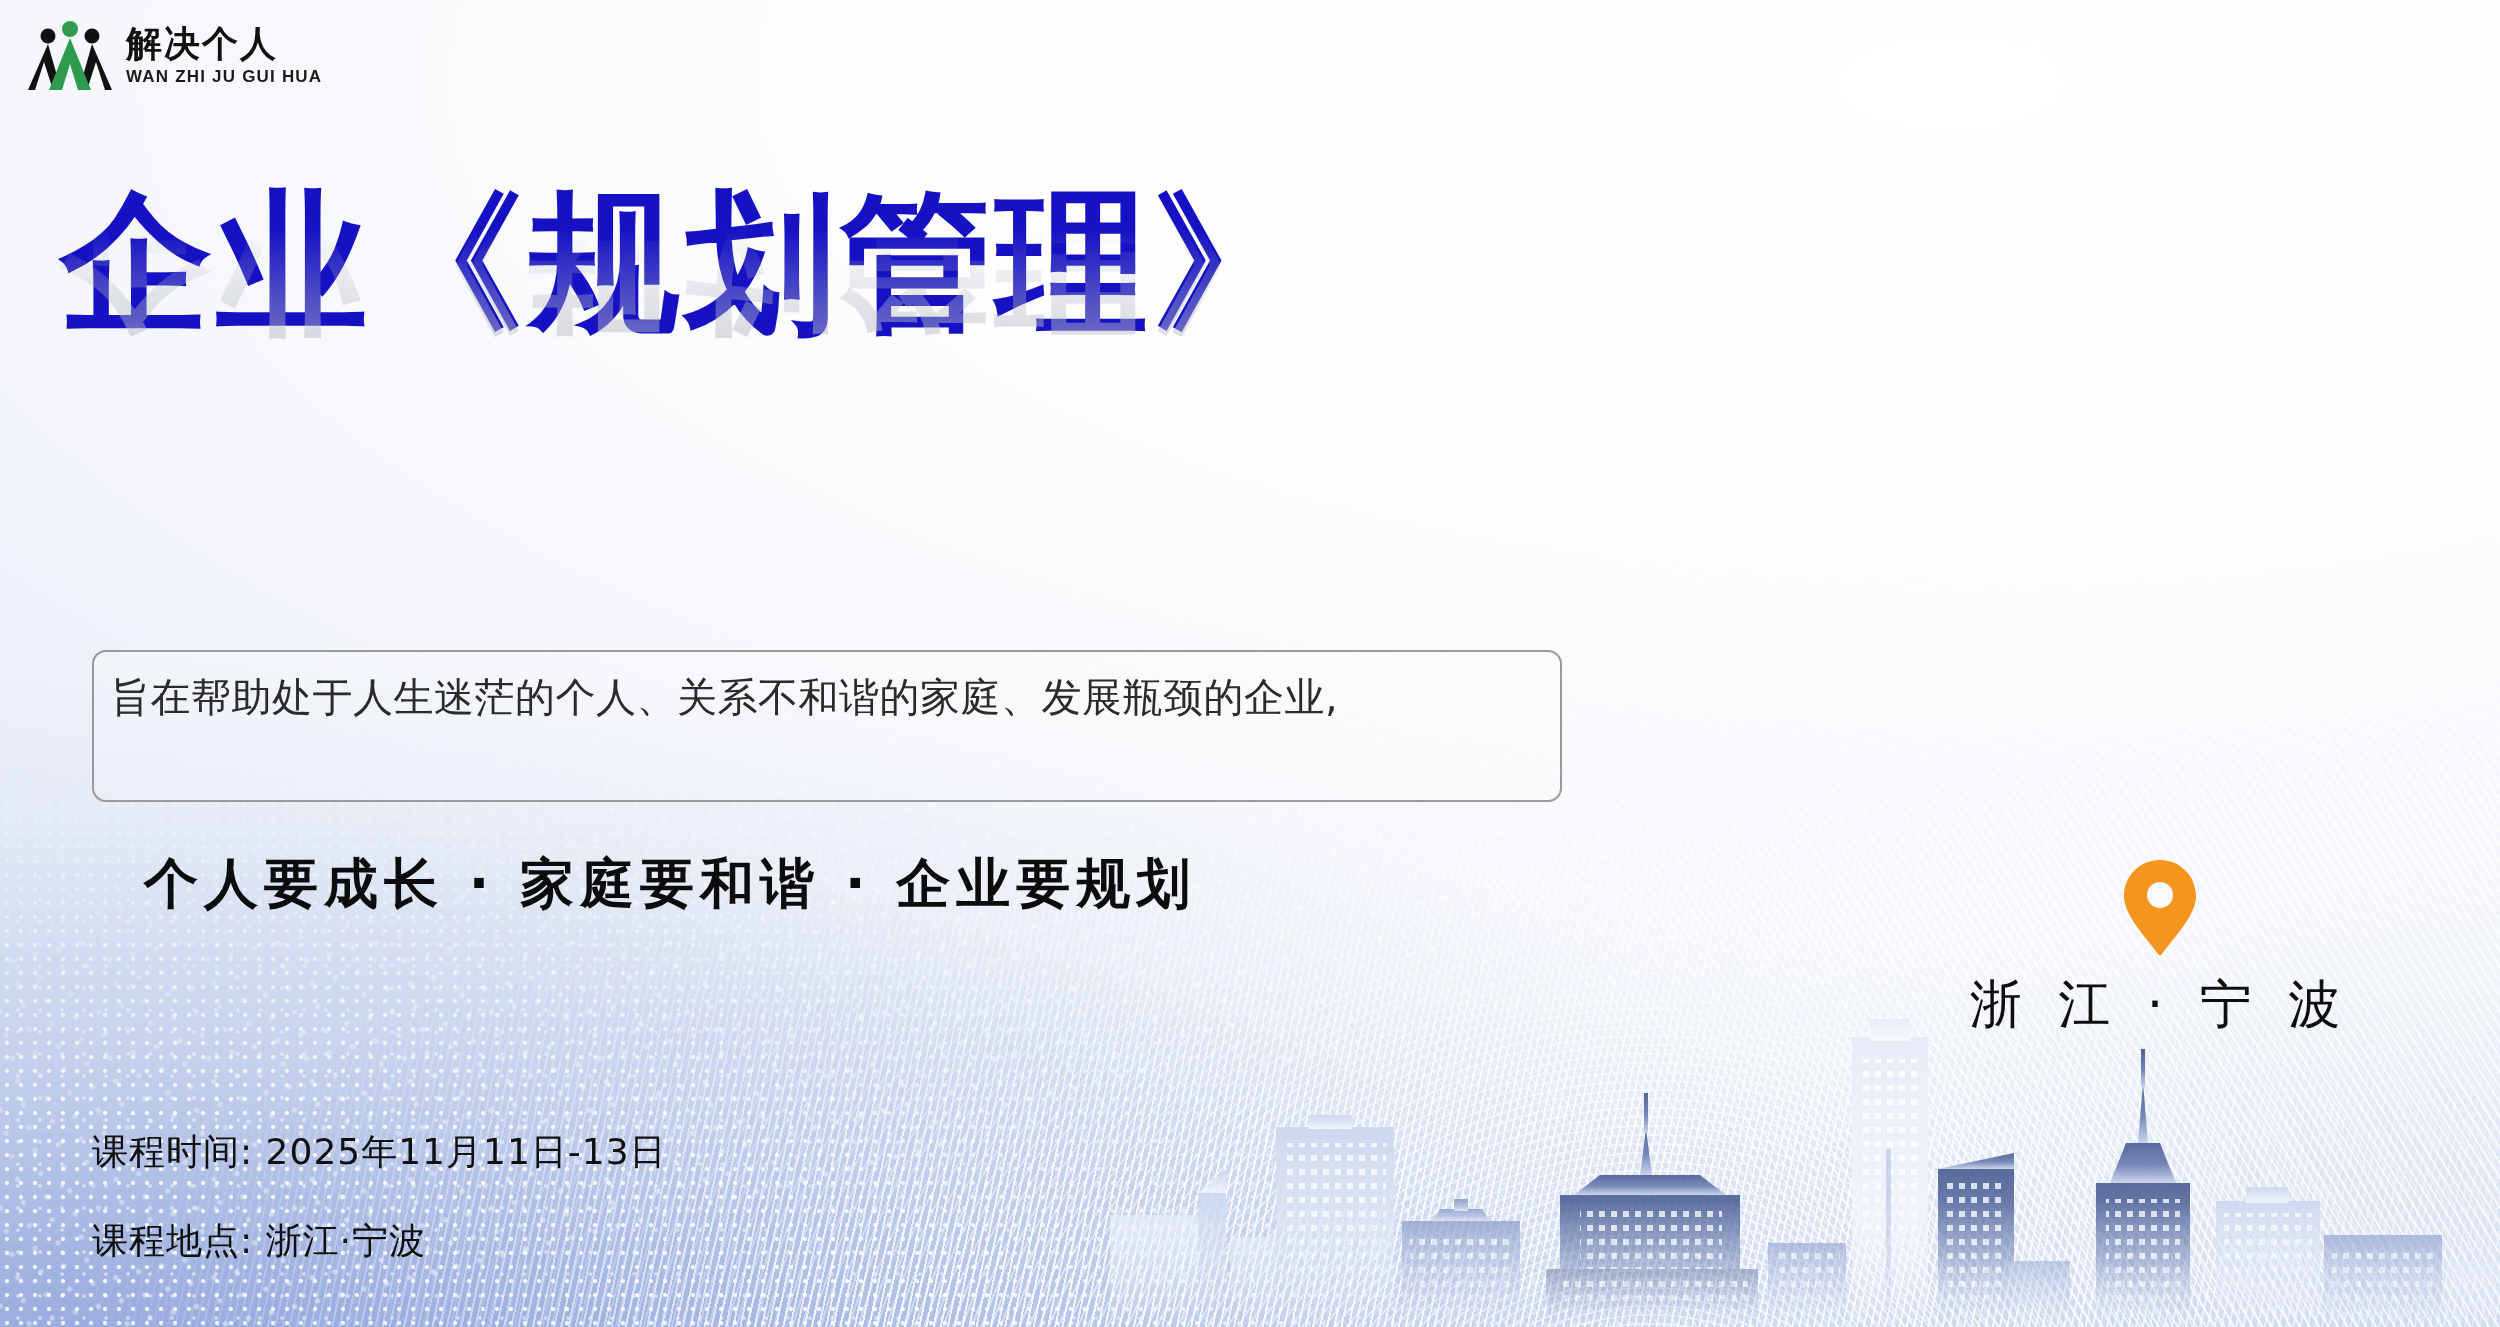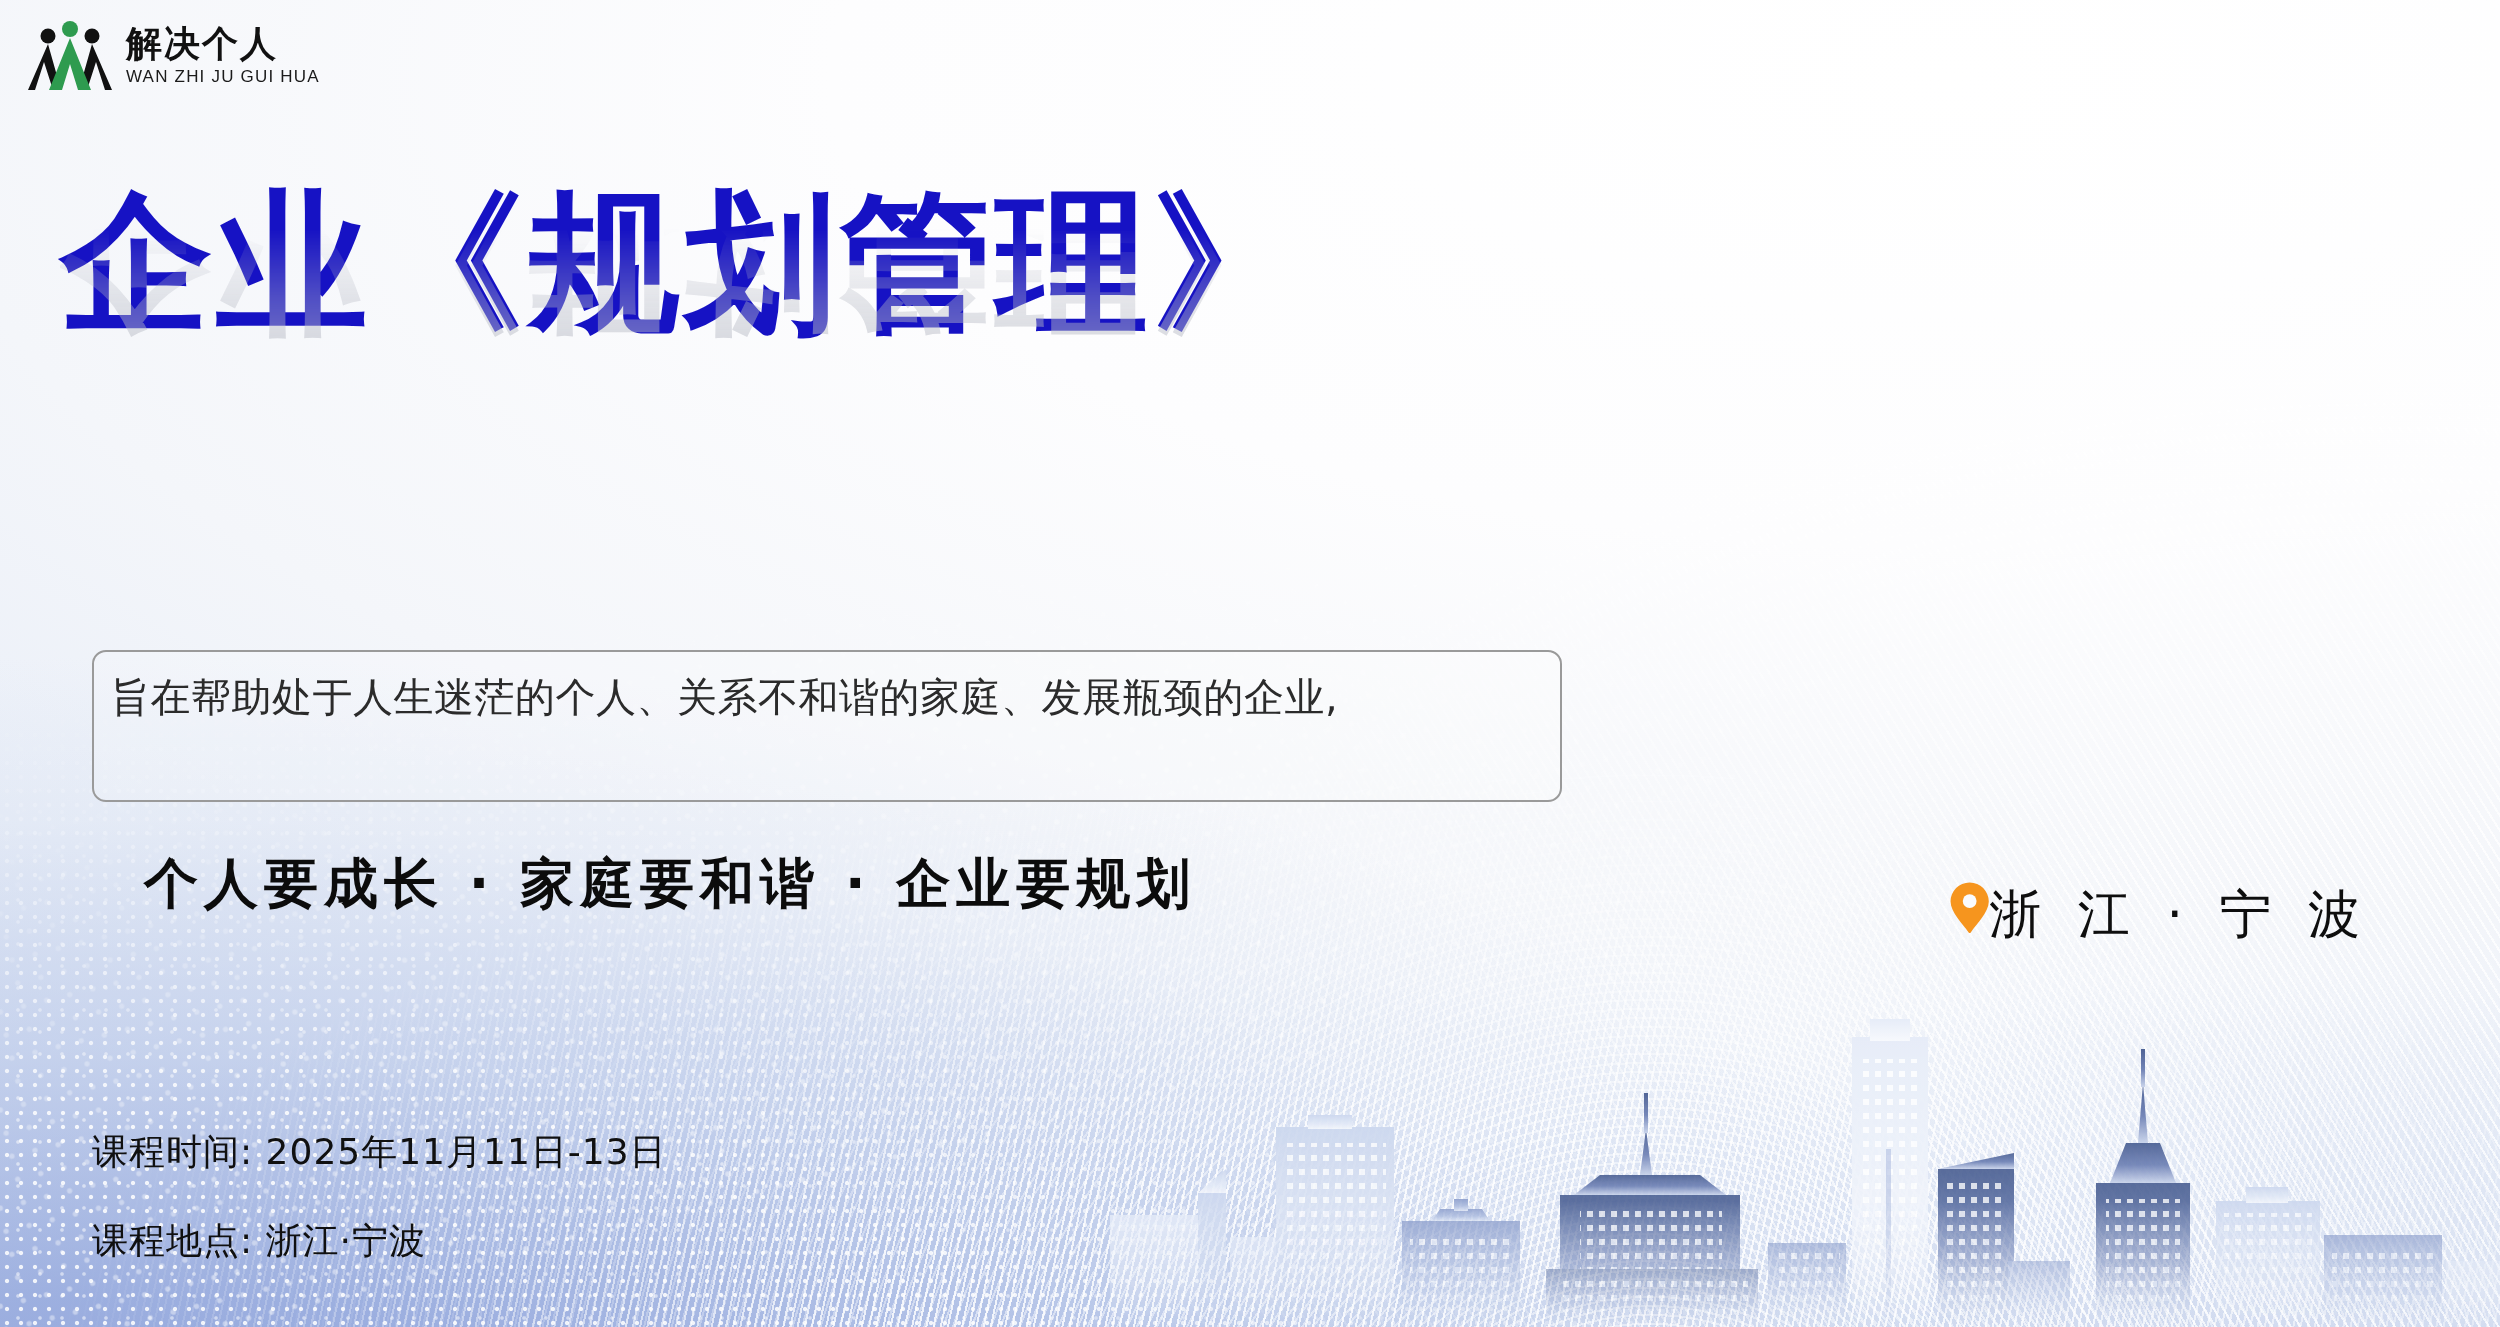--- a/index.html
+++ b/index.html
@@ -83,21 +83,21 @@
 
   
   .brand{position:absolute;left:28px;top:18px;display:flex;align-items:center;gap:14px;}
   .brand-mark{width:84px;height:74px;display:block;}
   .brand-words{display:flex;flex-direction:column;line-height:1;}
   .brand-cn{
     font-family:"DejaVu Serif","Liberation Serif",serif;
     font-size:36px;font-weight:700;color:#111;letter-spacing:2px;white-space:nowrap;
   }
   .brand-en{
-    font-size:17px;font-weight:400;color:#1b1b1b;letter-spacing:1.2px;
+    font-size:17px;font-weight:700;color:#1b1b1b;letter-spacing:1.2px;
     margin-top:7px;white-space:nowrap;
   }
 
   
   .headline-wrap{position:absolute;left:60px;top:184px;width:1560px;}
   .headline{
     font-family:"DejaVu Sans","Liberation Sans",sans-serif;
     font-weight:700;font-size:152px;line-height:1.04;
     color:#1612c4;letter-spacing:4px;white-space:nowrap;
     margin:0;
@@ -128,21 +128,21 @@
   
   .tagline{
     position:absolute;left:144px;top:848px;
     font-family:"DejaVu Sans","Liberation Sans",sans-serif;
     font-size:54px;font-weight:700;color:#0c0c0c;letter-spacing:6px;white-space:nowrap;
   }
 
   
   .loc-block{
     position:absolute;left:1950px;top:860px;width:420px;
-    display:flex;align-items:center;
+    display:flex;flex-direction:column;align-items:center;
   }
   .pin{width:74px;height:96px;display:block;}
   .loc-text{
     margin-top:14px;
     font-family:"DejaVu Sans","Liberation Sans",sans-serif;
     font-size:52px;font-weight:500;color:#0e0e0e;letter-spacing:10px;white-space:nowrap;
   }
 
   
   .course-info{position:absolute;left:92px;top:1128px;}

